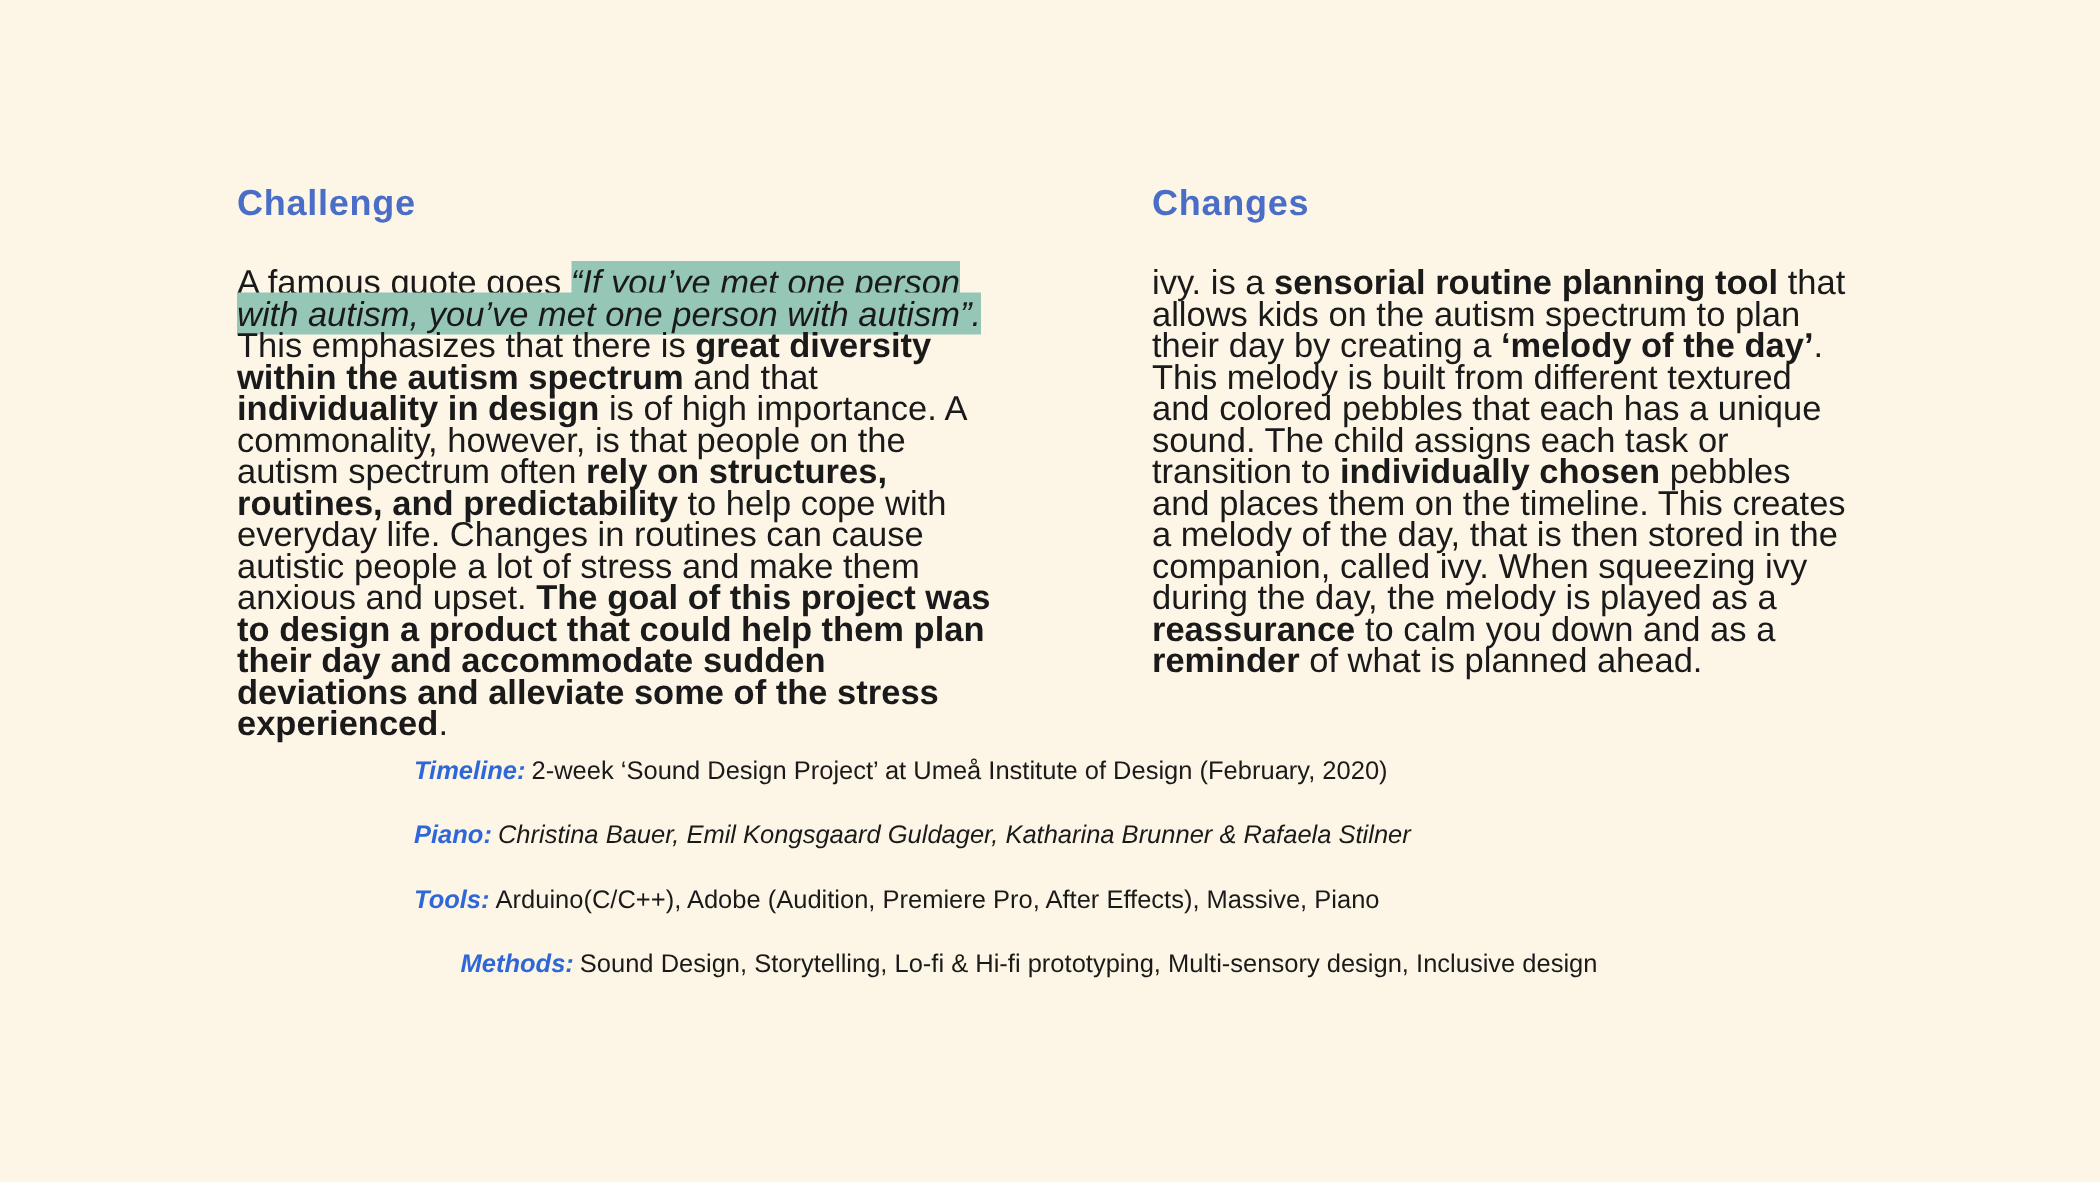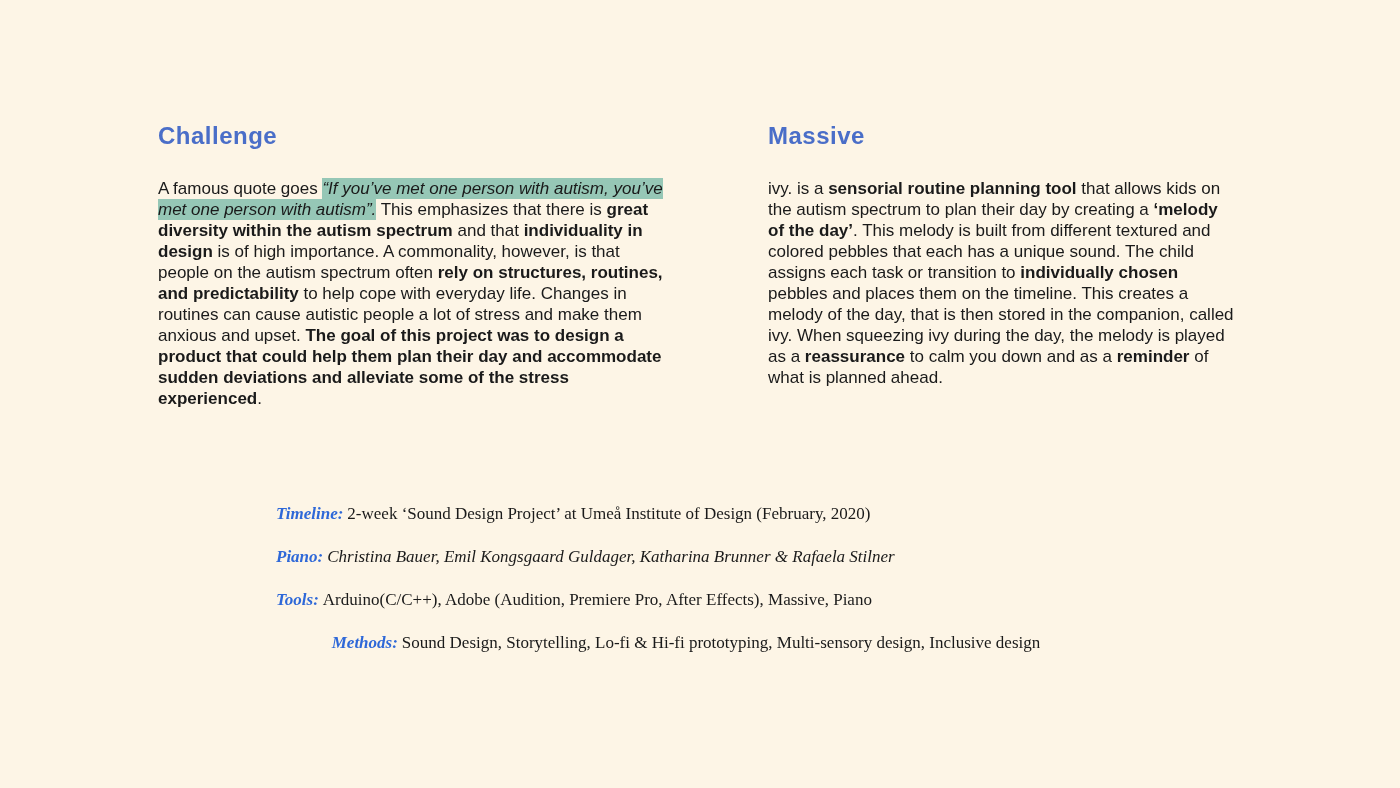--- a/index.html
+++ b/index.html
@@ -29,62 +29,62 @@
   h1.section-heading {
     margin: 0 0 22px 0;
     font-size: 24px;
     line-height: 40px;
     font-weight: 800;
     letter-spacing: 0.5px;
     color: var(--heading-blue);
   }
   p.body-paragraph {
     margin: 0;
-    font-size: 17px;
+    font-size: 23px;
     line-height: 21px;
     color: var(--text);
   }
   p.body-paragraph .b { font-weight: bold; }
   p.body-paragraph .i { font-style: italic; }
   p.body-paragraph .hl {
     background-color: var(--highlight);
     padding: 1px 0;
     box-decoration-break: clone;
     -webkit-box-decoration-break: clone;
   }
   .meta {
     position: absolute;
     left: 276px;
     top: 503px;
     width: 836px;
     font-size: 17px;
     line-height: 22px;
   }
-  .meta-row { margin: 0 16px 21px 0; font-family: Liberation Serif, serif; }
+  .meta-row { margin: 0 16px 21px 0; }
   .meta-row:last-child { margin-bottom: 0; text-align: center; }
   .meta-label {
     color: var(--label-blue);
     font-weight: bold;
     font-style: italic;
     margin-right: 4px;
   }
   .meta-row.italic-value .meta-value { font-style: italic; }
 </style>
 </head>
 <body>
 
 <main>
 
   <section class="col challenge">
     <h1 class="section-heading">Challenge</h1>
     <p class="body-paragraph"><span>A famous quote goes </span><span class="i hl">“If you’ve met one person with autism, you’ve met one person with autism”.</span><span> This emphasizes that there is </span><span class="b">great diversity within the autism spectrum</span><span> and that </span><span class="b">individuality in design</span><span> is of high importance. A commonality, however, is that people on the autism spectrum often </span><span class="b">rely on structures, routines, and predictability</span><span> to help cope with everyday life. Changes in routines can cause autistic people a lot of stress and make them anxious and upset. </span><span class="b">The goal of this project was to design a product that could help them plan their day and accommodate sudden deviations and alleviate some of the stress experienced</span><span>.</span></p>
   </section>
 
   <section class="col concept">
-    <h1 class="section-heading">Massive</h1>
+    <h1 class="section-heading">Changes</h1>
     <p class="body-paragraph"><span>ivy. is a </span><span class="b">sensorial routine planning tool</span><span> that allows kids on the autism spectrum to plan their day by creating a </span><span class="b">‘melody of the day’</span><span>. This melody is built from different textured and colored pebbles that each has a unique sound. The child assigns each task or transition to </span><span class="b">individually chosen</span><span> pebbles and places them on the timeline. This creates a melody of the day, that is then stored in the companion, called ivy. When squeezing ivy during the day, the melody is played as a </span><span class="b">reassurance</span><span> to calm you down and as a </span><span class="b">reminder</span><span> of what is planned ahead.</span></p>
   </section>
 
   <section class="meta">
     <p class="meta-row">
       <span class="meta-label">Timeline:</span><span class="meta-value">2-week ‘Sound Design Project’ at Umeå Institute of Design (February, 2020)</span>
     </p>
     <p class="meta-row italic-value">
       <span class="meta-label">Piano:</span><span class="meta-value">Christina Bauer, Emil Kongsgaard Guldager, Katharina Brunner &amp; Rafaela Stilner</span>
     </p>

